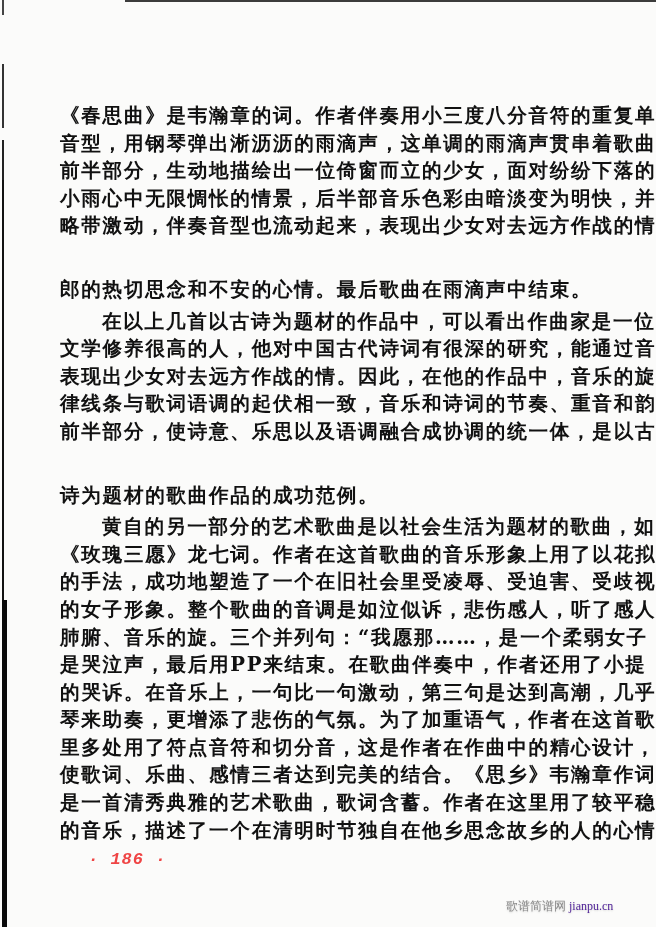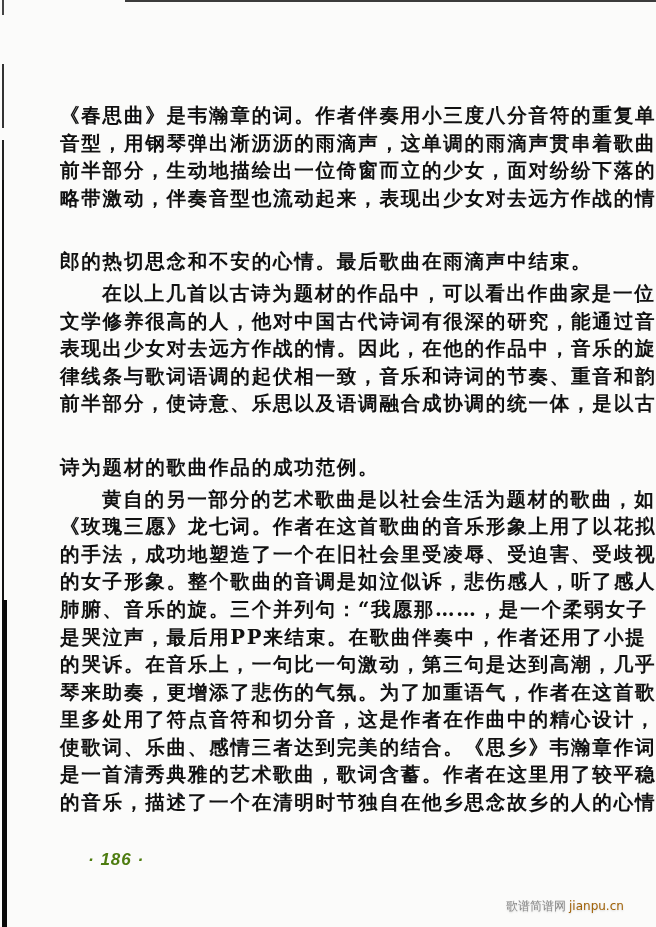--- a/index.html
+++ b/index.html
@@ -63,55 +63,57 @@
     .line.indent {
       padding-left: 42px;
     }
     .para-gap {
       height: 4px;
     }
     .page-number {
       position: absolute;
       left: 88px;
       top: 850px;
-      font-family: Liberation Sans, sans-serif;
+      font-family: Liberation Mono, monospace;
       font-style: italic;
       font-weight: bold;
       font-size: 17px;
       letter-spacing: 1px;
-      color: #4d7c0f;
+      color: #ef4444;
     }
     .watermark {
       position: absolute;
       left: 506px;
       top: 898px;
       font-family: "DejaVu Sans", "Liberation Sans", sans-serif;
       font-size: 12px;
       color: #8a8a8a;
       white-space: nowrap;
       text-shadow: 0 1px 2px rgba(0,0,0,0.15);
     }
     .watermark .domain {
-      color: #a16207;
+      color: #4c1d95;
       margin-left: 3px;
+      font-family: Liberation Serif, serif;
     }
   </style>
 </head>
 <body>
 
 <div class="scan-top-edge"></div>
 <div class="scan-left-edge"></div>
 <div class="scan-left-edge thick"></div>
 
 <div class="page">
 
   <div>
     <div class="line">《春思曲》是韦瀚章的词。作者伴奏用小三度八分音符的重复单调</div>
     <div class="line">音型，用钢琴弹出淅沥沥的雨滴声，这单调的雨滴声贯串着歌曲的</div>
     <div class="line">前半部分，生动地描绘出一位倚窗而立的少女，面对纷纷下落的</div>
+    <div class="line">小雨心中无限惆怅的情景，后半部音乐色彩由暗淡变为明快，并</div>
     <div class="line">略带激动，伴奏音型也流动起来，表现出少女对去远方作战的情</div>
     <div class="line last">郎的热切思念和不安的心情。最后歌曲在雨滴声中结束。</div>
   </div>
   <div class="para-gap"></div>
 
   <div>
     <div class="line indent">在以上几首以古诗为题材的作品中，可以看出作曲家是一位</div>
     <div class="line">文学修养很高的人，他对中国古代诗词有很深的研究，能通过音乐</div>
     <div class="line">表现出少女对去远方作战的情。因此，在他的作品中，音乐的旋</div>
     <div class="line">律线条与歌词语调的起伏相一致，音乐和诗词的节奏、重音和韵</div>

